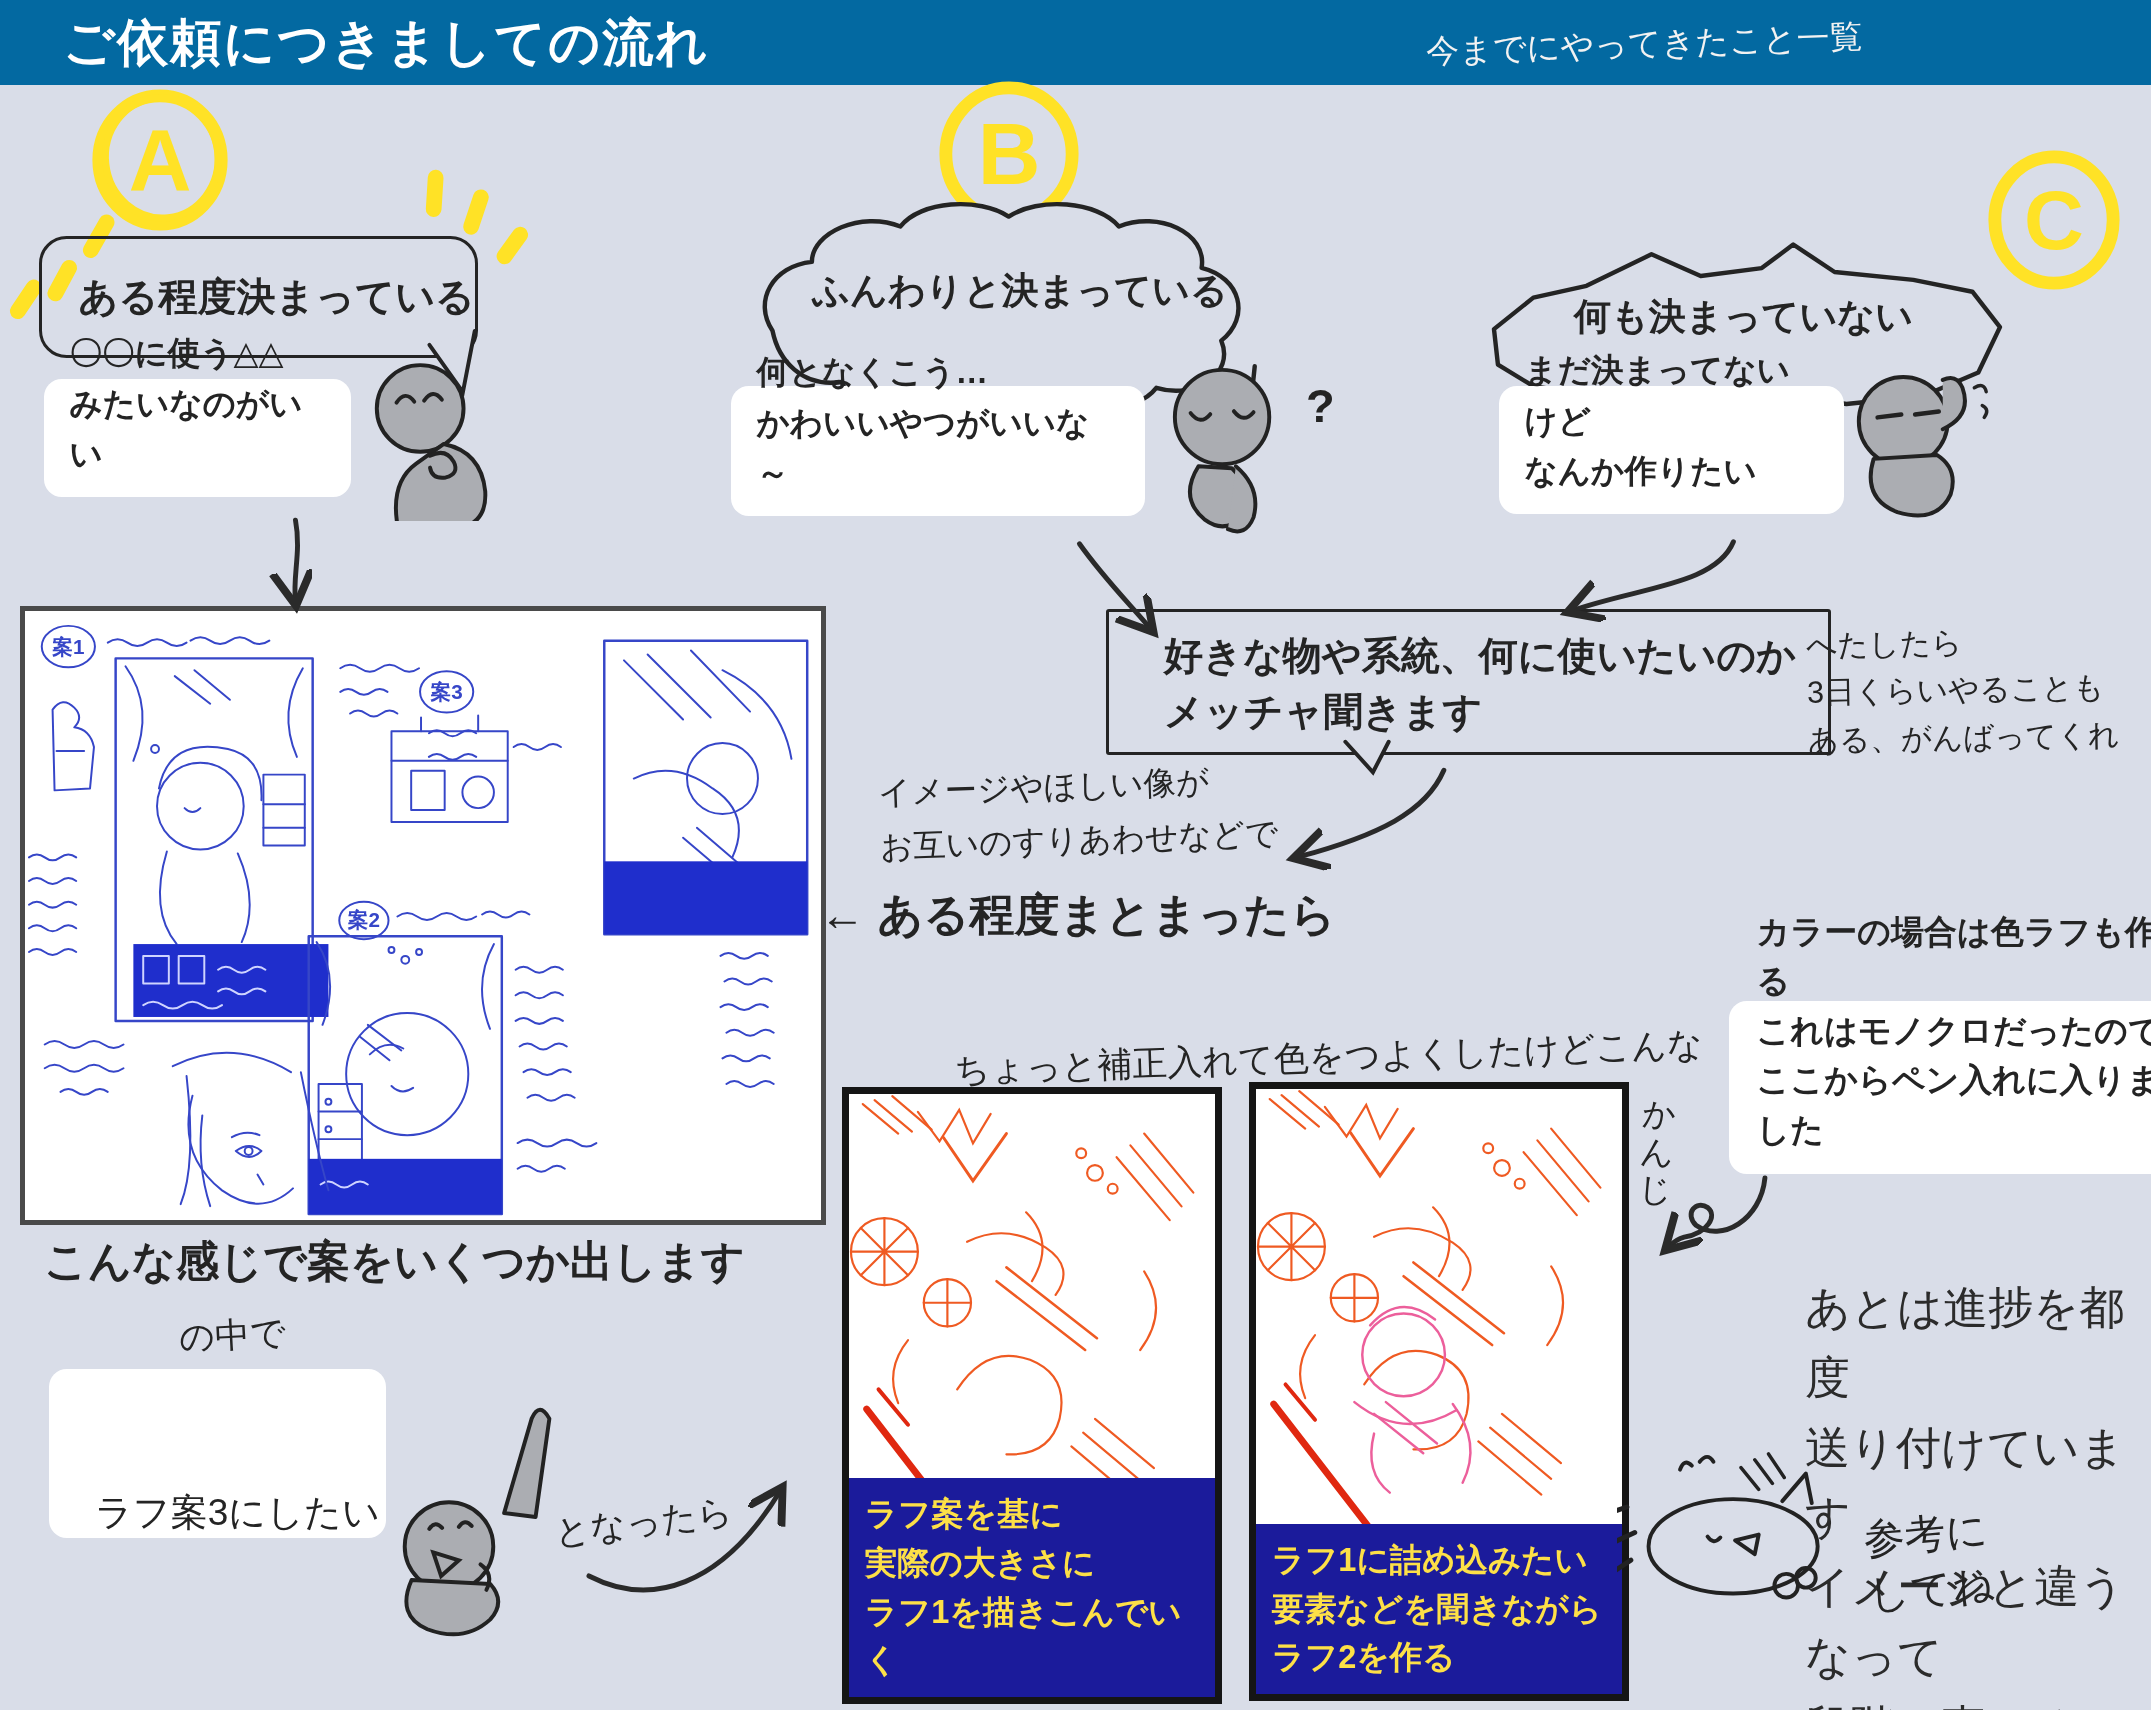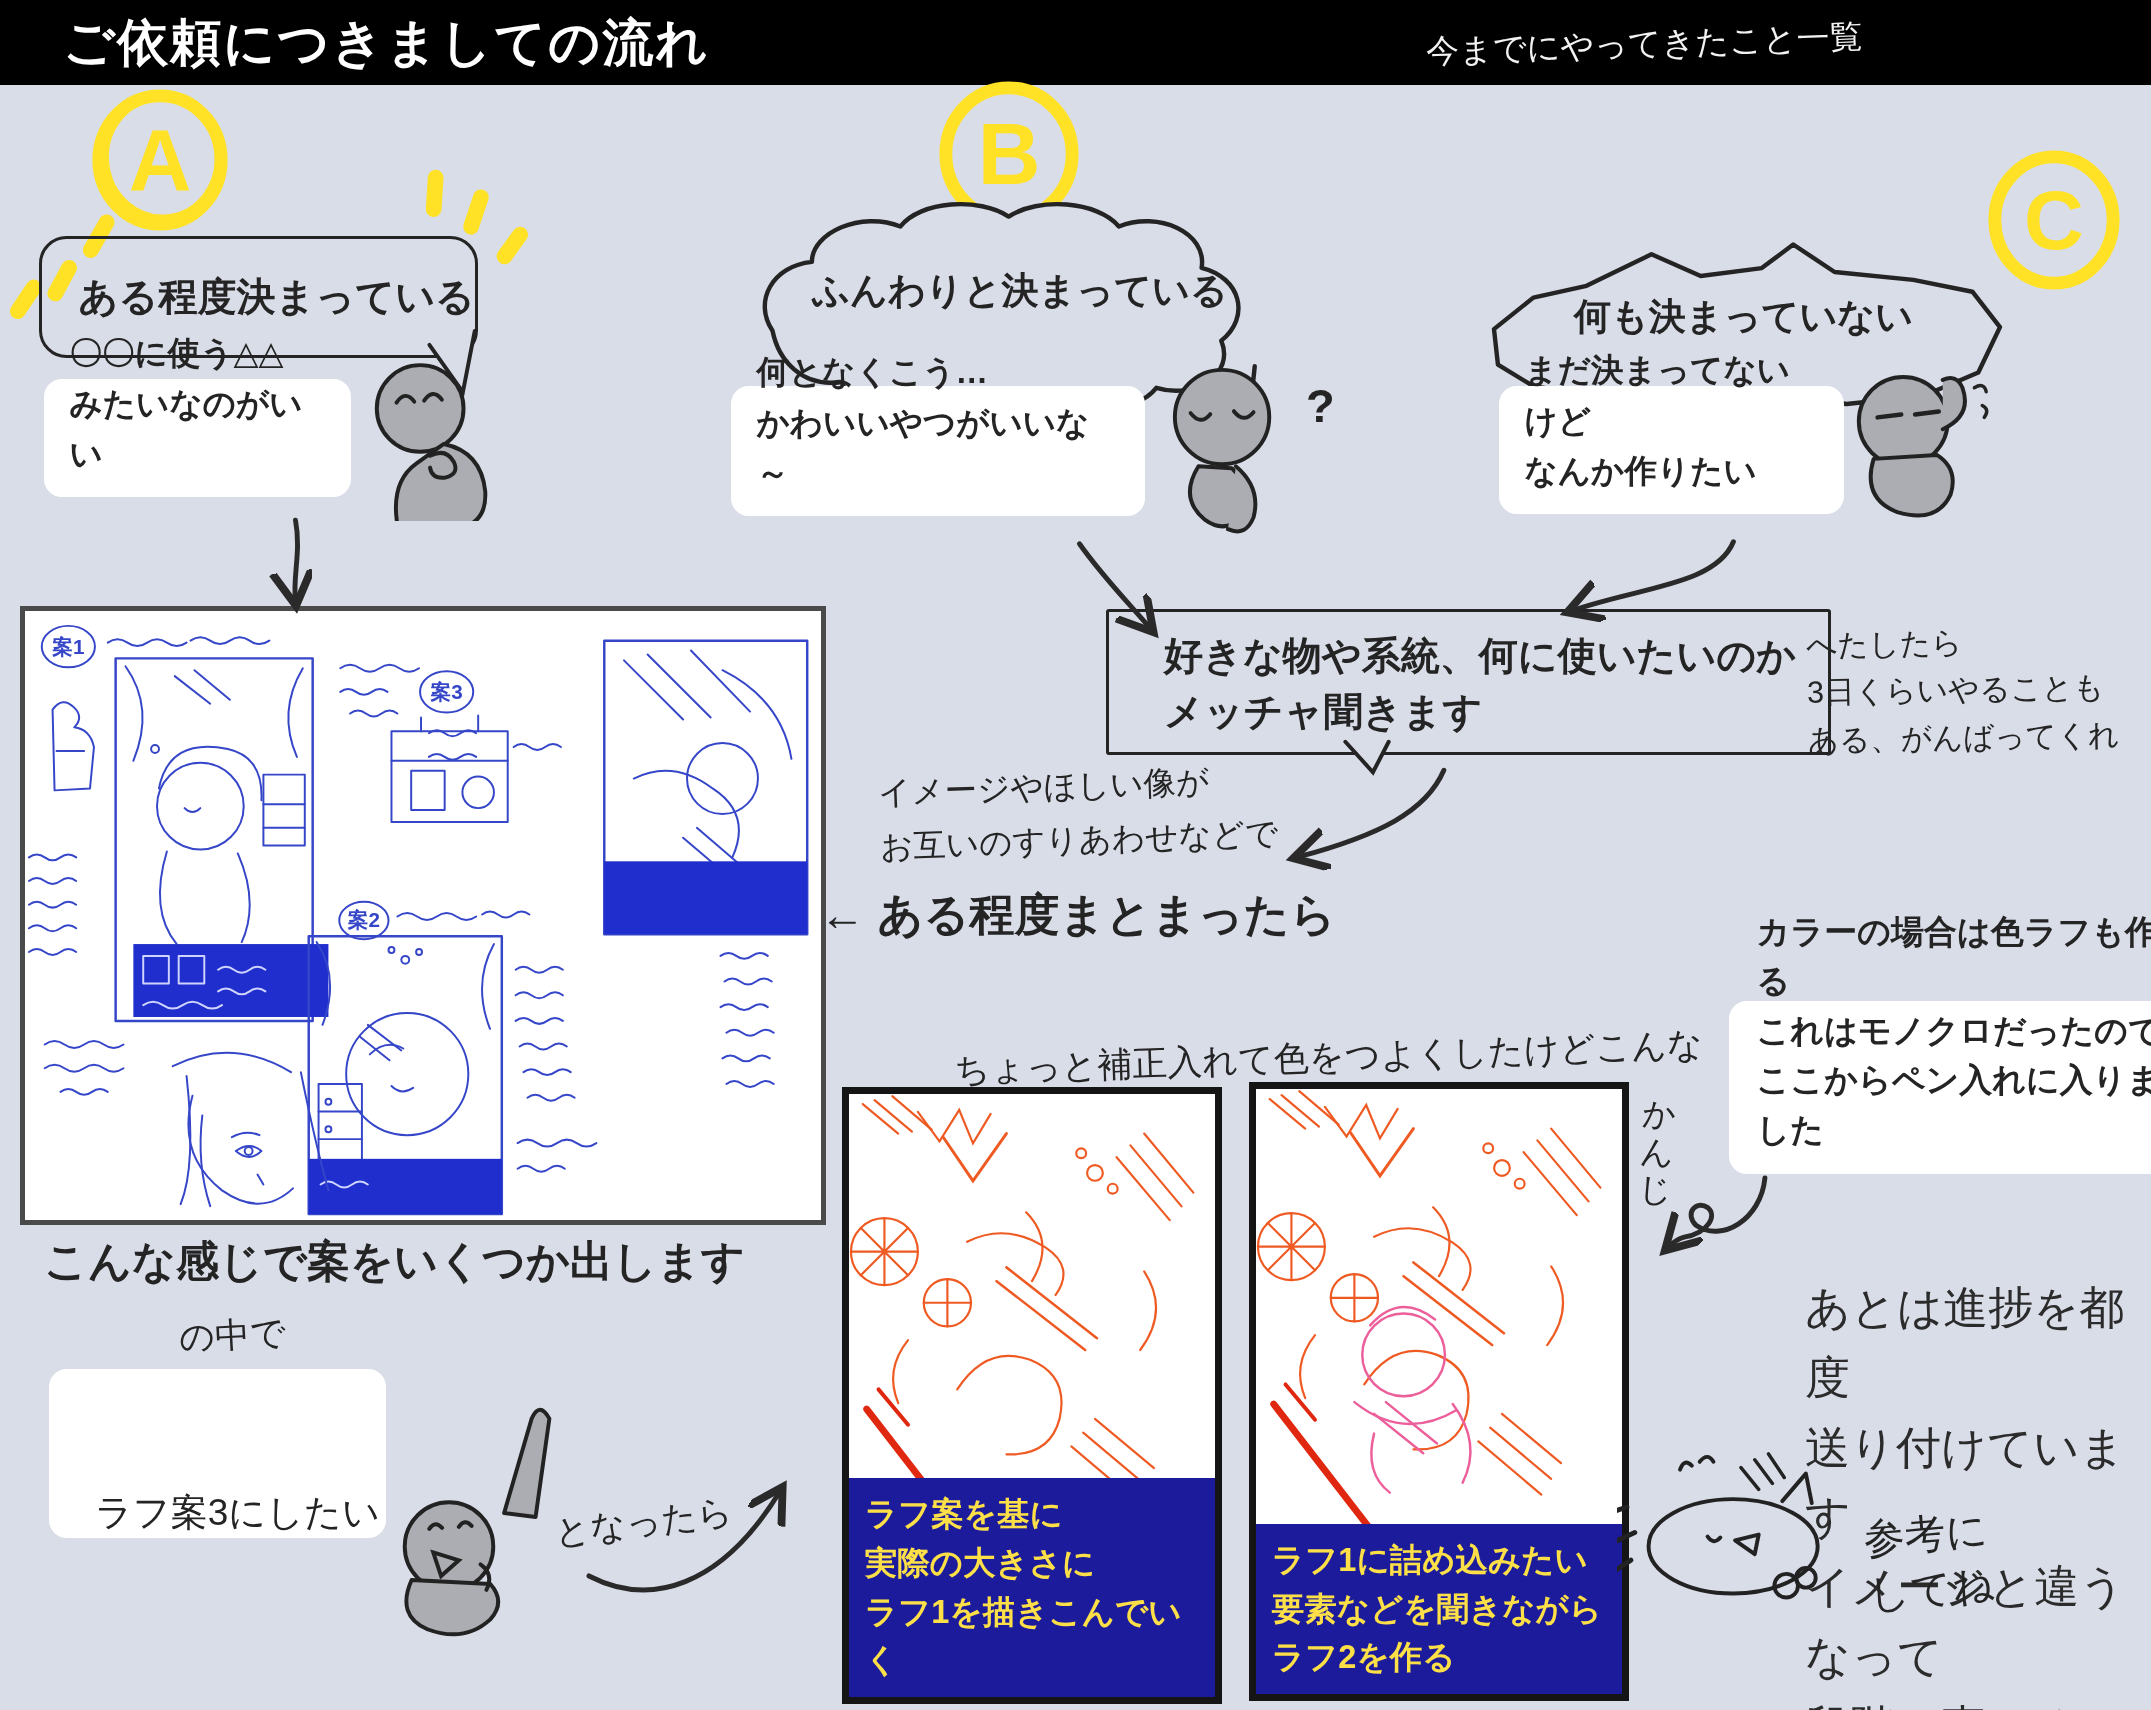--- a/index.html
+++ b/index.html
@@ -1,20 +1,20 @@
 <!DOCTYPE html>
 <html><head>
 <meta charset="utf-8">
 <style>
   html,body{margin:0;padding:0}
   body{width:2151px;height:1710px;position:relative;background:#d9dde8;
        font-family:"Liberation Sans","DejaVu Sans",sans-serif;color:#242424;overflow:hidden}
   .abs{position:absolute}
   .pre{white-space:pre-line}
-  .header{left:0;top:0;width:2151px;height:85px;background:#000000;color:#fff}
+  .header{left:0;top:0;width:2151px;height:85px;background:#0369a1;color:#fff}
   .header-title{left:63px;top:0;height:85px;line-height:85px;font-size:51px;font-weight:800;letter-spacing:2px}
   .header-note{left:1426px;top:21.7px;font-size:33px;font-weight:500;transform:rotate(-2deg);color:#f2f2f2}
   .bubble{border:3.9px solid #242424;border-radius:27.6px;display:flex;align-items:center;justify-content:flex-end}
   .bubble-text{font-weight:700;font-size:39px;text-align:center}
   .white-box{background:#ffffff;border-radius:17.7px;display:flex;align-items:flex-end}
   .req-text{font-size:32.5px;font-weight:600;line-height:1.55;padding:17.7px 25.6px}
   .hand{font-weight:500}
   .navy-bar{position:absolute;left:0;right:0;bottom:0;background:#1b1b9b;color:#fde047;
             font-size:32.5px;font-weight:700;line-height:1.5;padding:11.8px 15.8px}
   .o-card{background:#ffffff;border:7.9px solid #151515;overflow:hidden}

